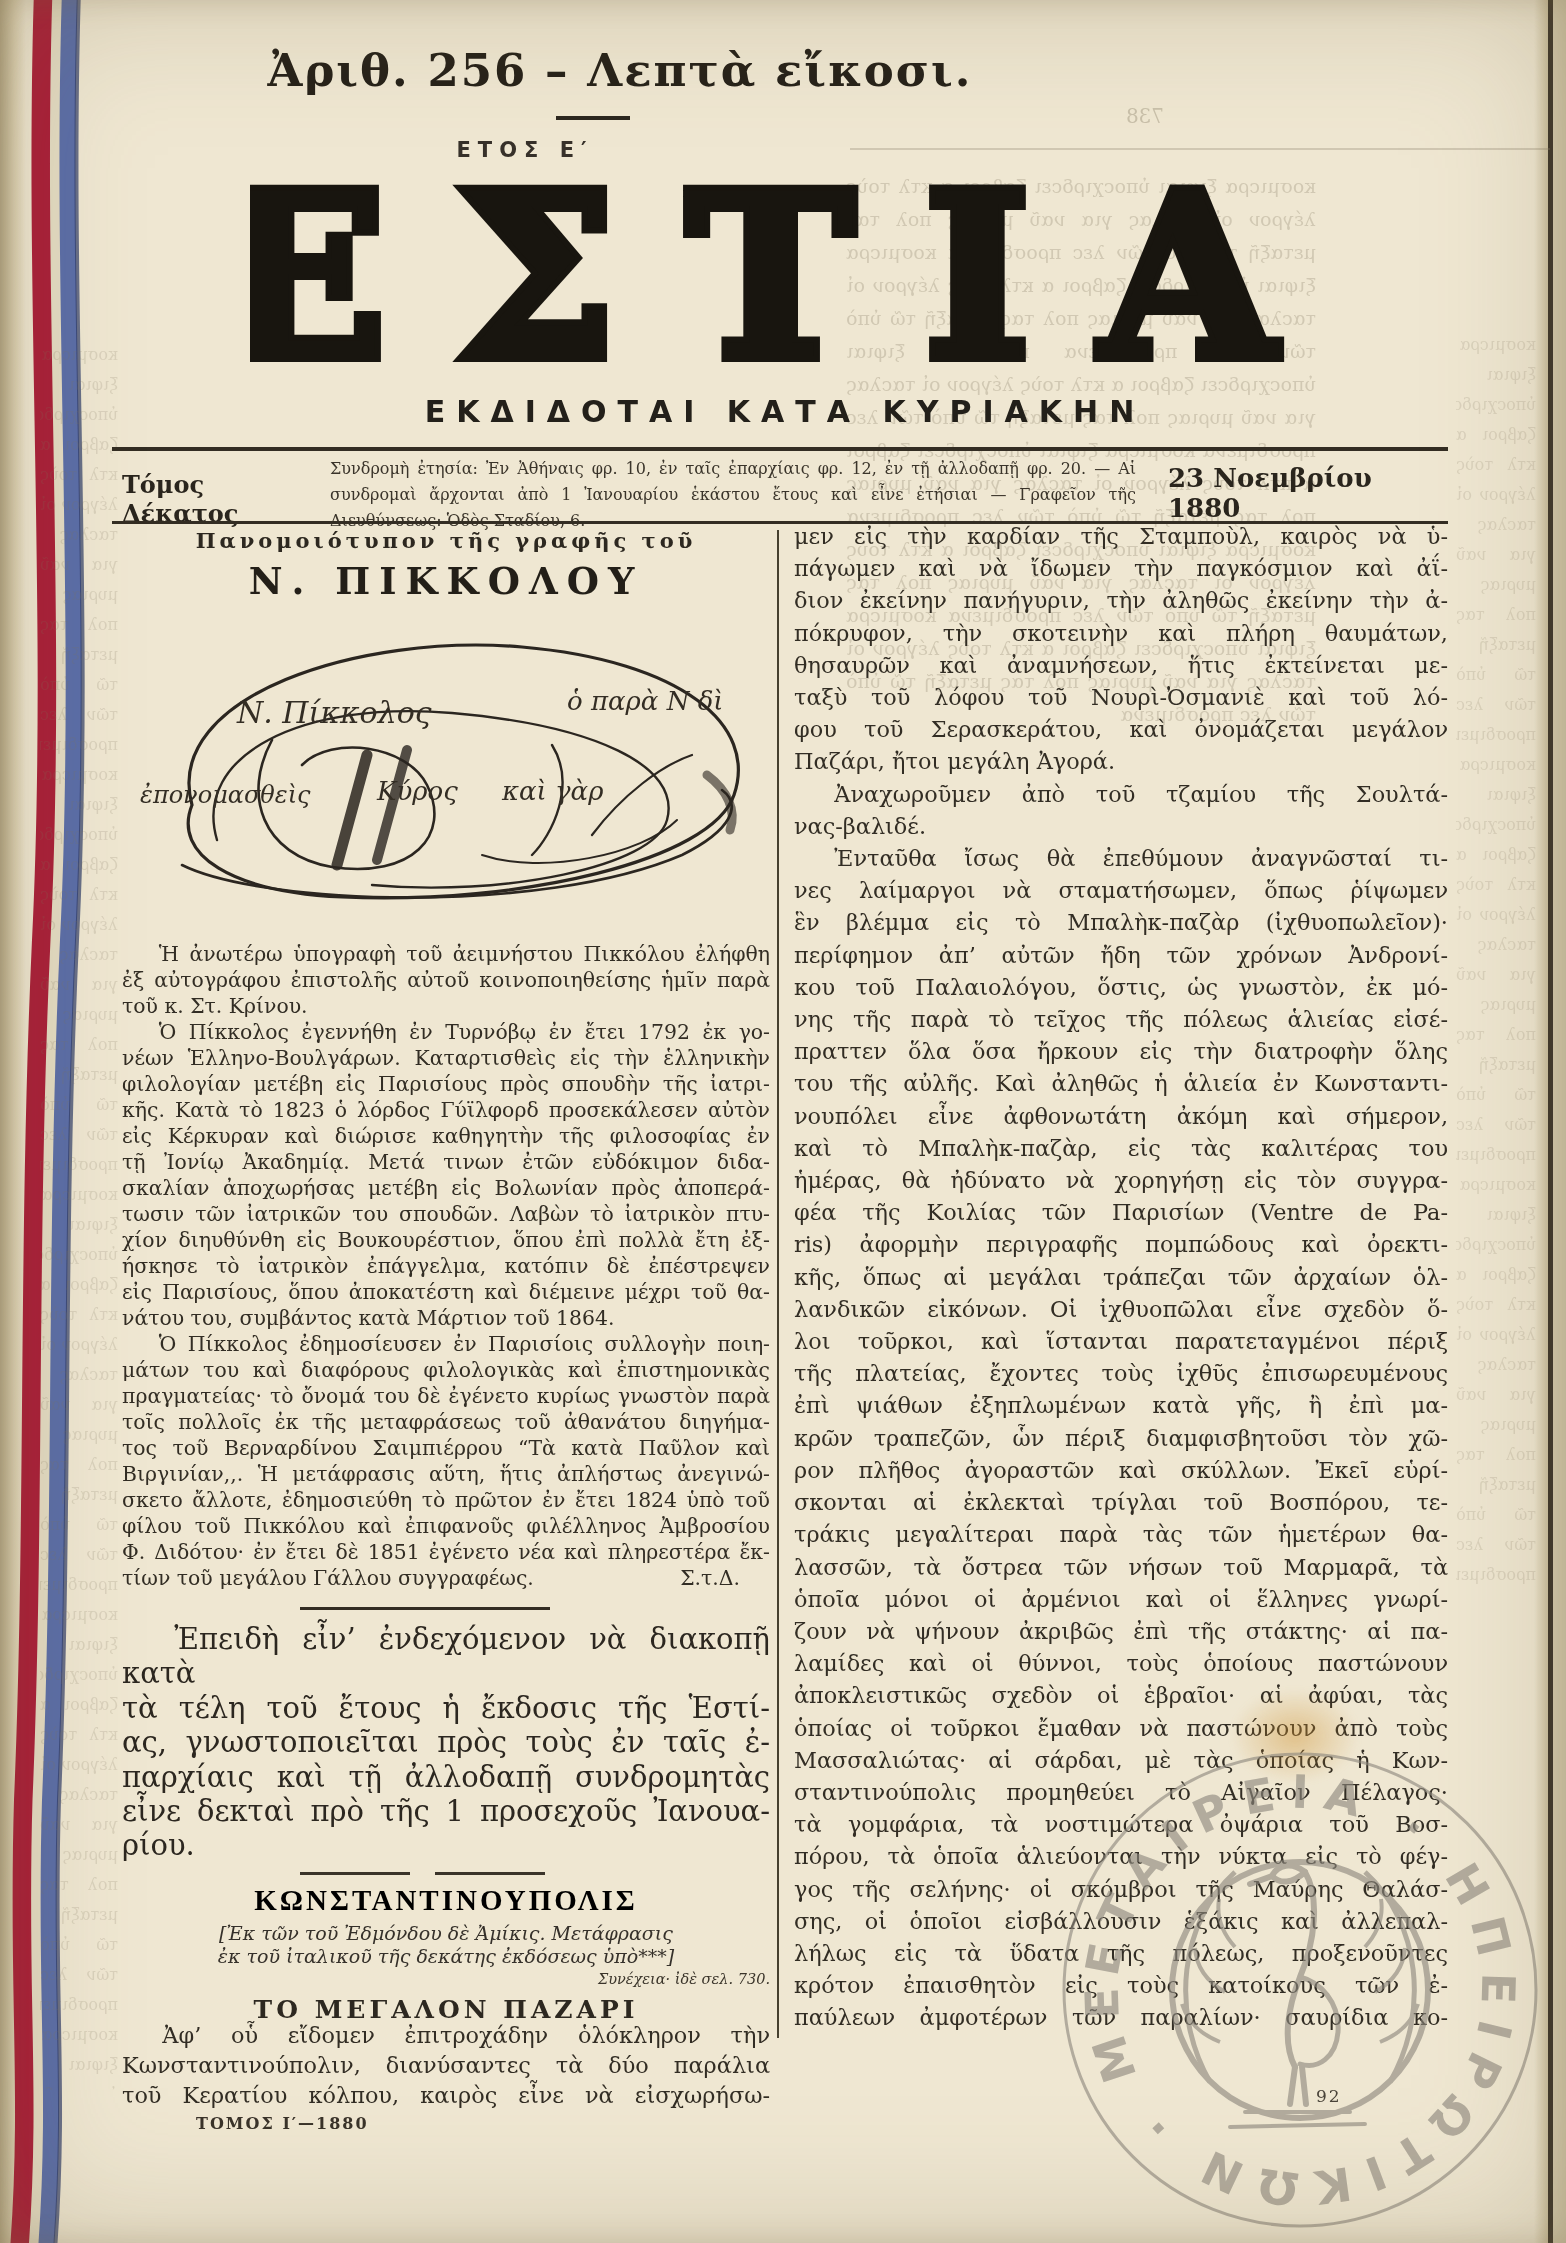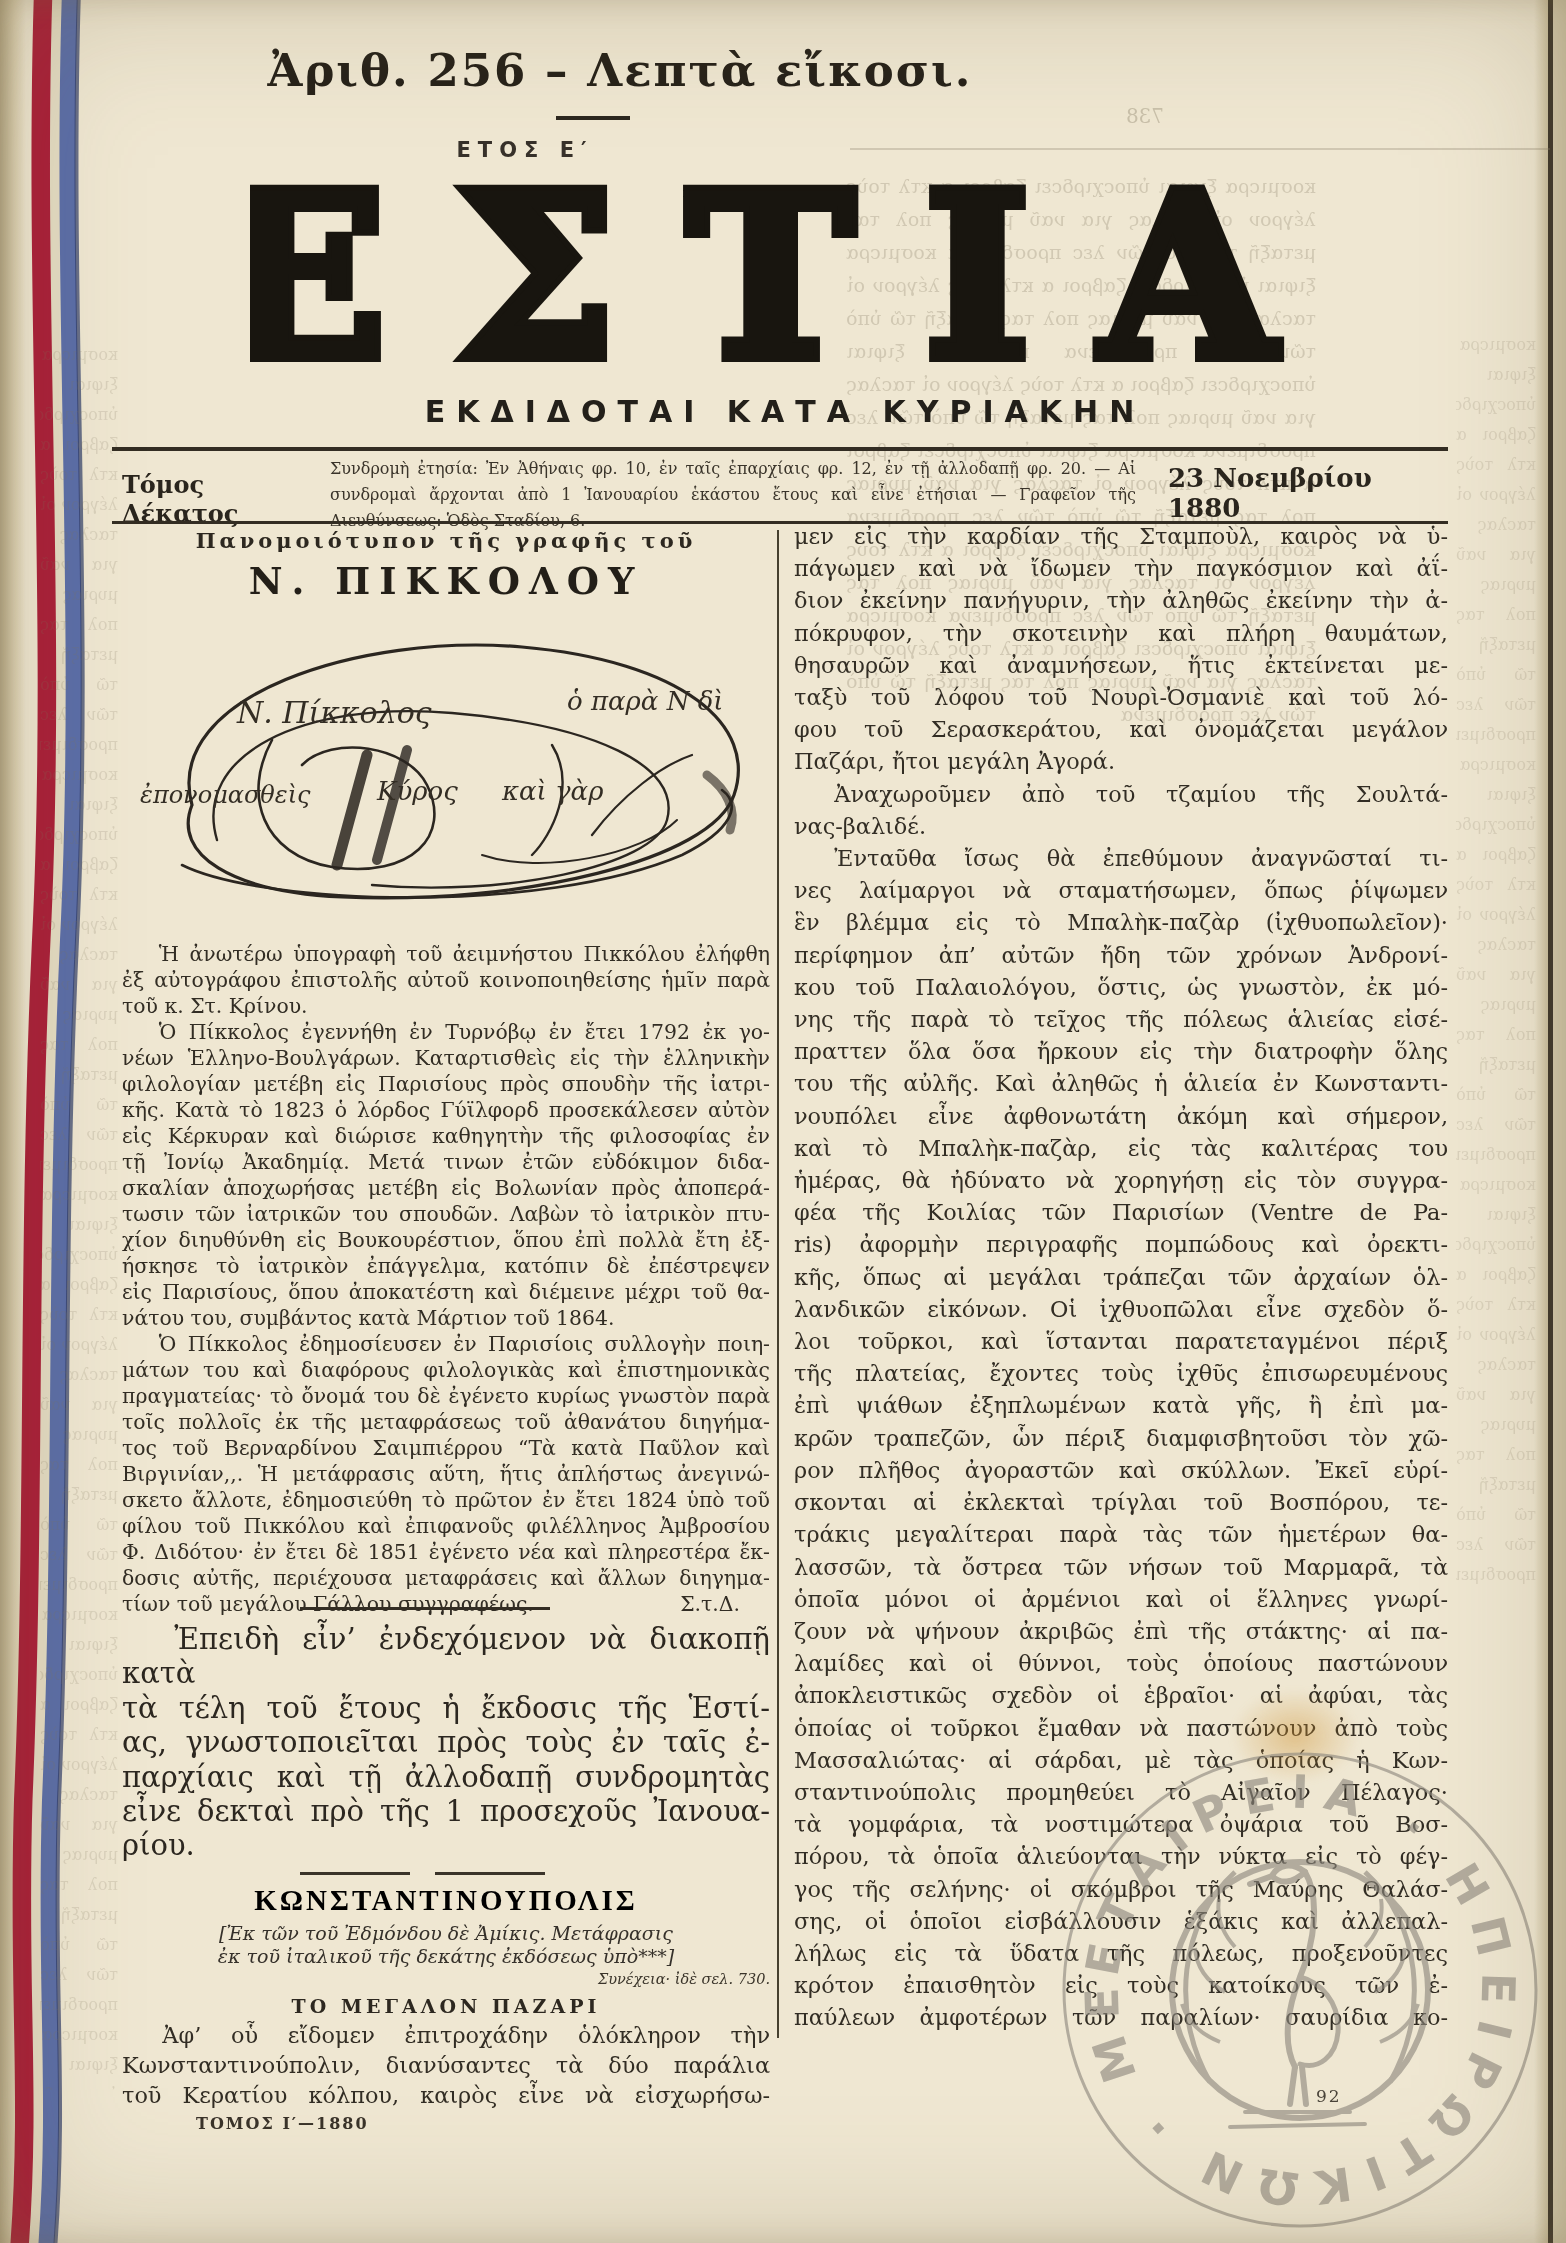--- a/index.html
+++ b/index.html
@@ -36,21 +36,21 @@
   .jline.fin{text-align-last:left;}
   .jline.ind{text-indent:1.8em;}
   .siglast{display:flex;justify-content:space-between;}
   .sig-rule{left:300px;top:1607px;width:250px;height:3px;background:#332d23;}
   .noticeblock{left:122px;top:1622px;width:648px;font-size:29px;line-height:34.4px;color:#2c2720;}
   .rule-c{left:300px;top:1872px;width:270px;height:3px;background:#3a342a;
           background:repeating-linear-gradient(90deg,#3a342a 0 110px,transparent 110px 135px);}
   .kp-head{left:122px;top:1884px;width:648px;text-align:center;font-size:29px;font-weight:bold;letter-spacing:3px;color:#000000;font-family:Liberation Serif, serif;}
   .kp-byline{left:122px;top:1922px;width:648px;text-align:center;font-style:italic;font-size:19px;line-height:23px;color:#35302a;}
   .kp-cont{left:122px;top:1971px;width:648px;text-align:right;font-style:italic;font-size:14.5px;color:#3a342a;}
-  .kp-sub{left:122px;top:1995px;width:648px;text-align:center;font-size:19px;font-weight:bold;letter-spacing:4px;color:#2d2820;}
+  .kp-sub{left:122px;top:1995px;width:648px;text-align:center;font-size:25px;font-weight:bold;letter-spacing:4px;color:#2d2820;}
   .kp-open{left:122px;top:2020px;width:648px;font-size:22.4px;line-height:30px;color:#322d24;}
   .tomos{left:196px;top:2114px;font-size:16px;letter-spacing:2px;color:#39332a;font-weight:bold;}
   .pagenum{left:1288px;top:2086px;font-size:17px;color:#4a443a;letter-spacing:2px;margin-left:28px;}
   
   .bleed{color:#7e745c;transform:scaleX(-1);filter:blur(.7px);opacity:.26;pointer-events:none;
          font-size:19px;line-height:33px;text-align:justify;overflow:hidden;}
   .bleed738{left:1100px;top:100px;width:90px;font-size:20px;text-align:center;opacity:.33;}
   .bleed-rule{left:850px;top:148px;width:700px;height:2px;background:#8a8069;opacity:.3;transform:none;filter:blur(.5px);}
   .bleed-tr{left:846px;top:170px;width:470px;height:720px;}
   .bleed-lm{left:40px;top:340px;width:78px;height:1750px;font-size:16px;line-height:30px;opacity:.18;}
@@ -147,21 +147,20 @@
     <div class="bodytext">
         <div class="jline ind">Ὁ Πίκκολος ἐδημοσίευσεν ἐν Παρισίοις συλλογὴν ποιη-</div>
         <div class="jline">μάτων του καὶ διαφόρους φιλολογικὰς καὶ ἐπιστημονικὰς</div>
         <div class="jline">πραγματείας· τὸ ὄνομά του δὲ ἐγένετο κυρίως γνωστὸν παρὰ</div>
         <div class="jline">τοῖς πολλοῖς ἐκ τῆς μεταφράσεως τοῦ ἀθανάτου διηγήμα-</div>
         <div class="jline">τος τοῦ Βερναρδίνου Σαιμπιέρρου “Τὰ κατὰ Παῦλον καὶ</div>
         <div class="jline">Βιργινίαν,,. Ἡ μετάφρασις αὕτη, ἥτις ἀπλήστως ἀνεγινώ-</div>
         <div class="jline">σκετο ἄλλοτε, ἐδημοσιεύθη τὸ πρῶτον ἐν ἔτει 1824 ὑπὸ τοῦ</div>
         <div class="jline">φίλου τοῦ Πικκόλου καὶ ἐπιφανοῦς φιλέλληνος Ἀμβροσίου</div>
         <div class="jline">Φ. Διδότου· ἐν ἔτει δὲ 1851 ἐγένετο νέα καὶ πληρεστέρα ἔκ-</div>
-        <div class="jline">δοσις αὐτῆς, περιέχουσα μεταφράσεις καὶ ἄλλων διηγημα-</div>
       </div>
     <div class="bodytext siglast">
       <span>τίων τοῦ μεγάλου Γάλλου συγγραφέως.</span>
       <span style="padding-right:30px;">Σ.τ.Δ.</span>
     </div>
   </div>
 
   <div class="abs sig-rule"></div>
 
   <div class="abs noticeblock">

